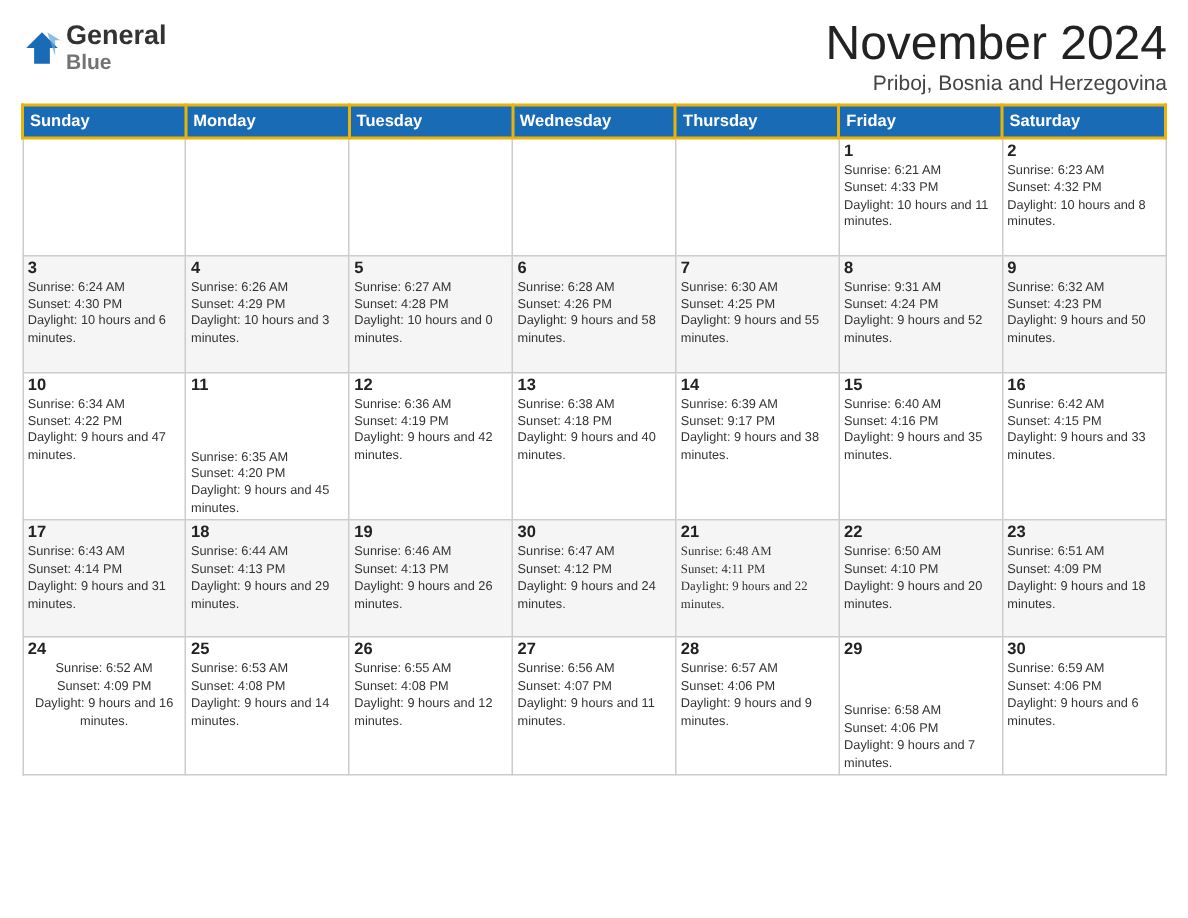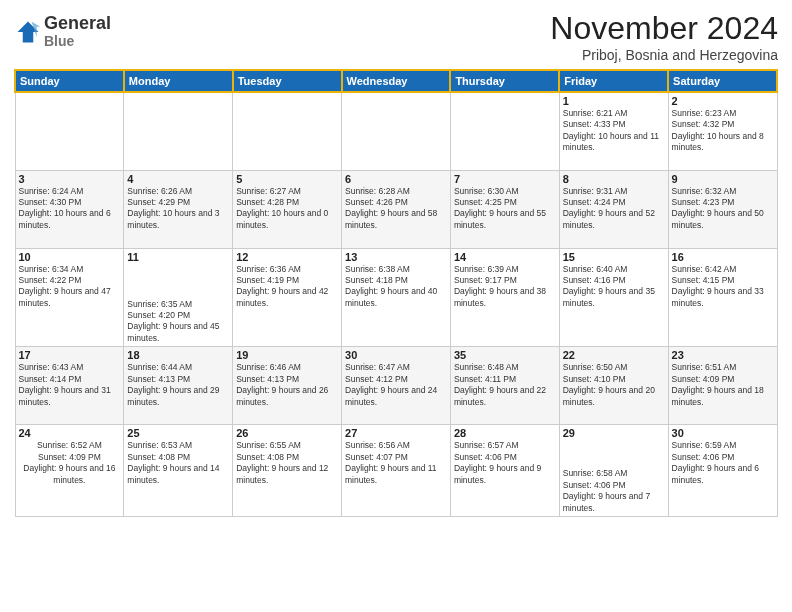--- a/index.html
+++ b/index.html
@@ -260,22 +260,22 @@
 Sunset: 4:13 PM
 Daylight: 9 hours and 26 minutes.</div>
           </td>
           <td>
             <span class="day-num">30</span>
             <div class="day-info" style="white-space: pre-line;">Sunrise: 6:47 AM
 Sunset: 4:12 PM
 Daylight: 9 hours and 24 minutes.</div>
           </td>
           <td>
-            <span class="day-num">35</span>
-            <div class="day-info" style="white-space: pre-line;">Sunrise: 6:48 AM
+            <span class="day-num">21</span>
+            <div class="day-info" style="white-space: pre-line; font-family: Liberation Serif, serif;">Sunrise: 6:48 AM
 Sunset: 4:11 PM
 Daylight: 9 hours and 22 minutes.</div>
           </td>
           <td>
             <span class="day-num">22</span>
             <div class="day-info" style="white-space: pre-line;">Sunrise: 6:50 AM
 Sunset: 4:10 PM
 Daylight: 9 hours and 20 minutes.</div>
           </td>
           <td>

